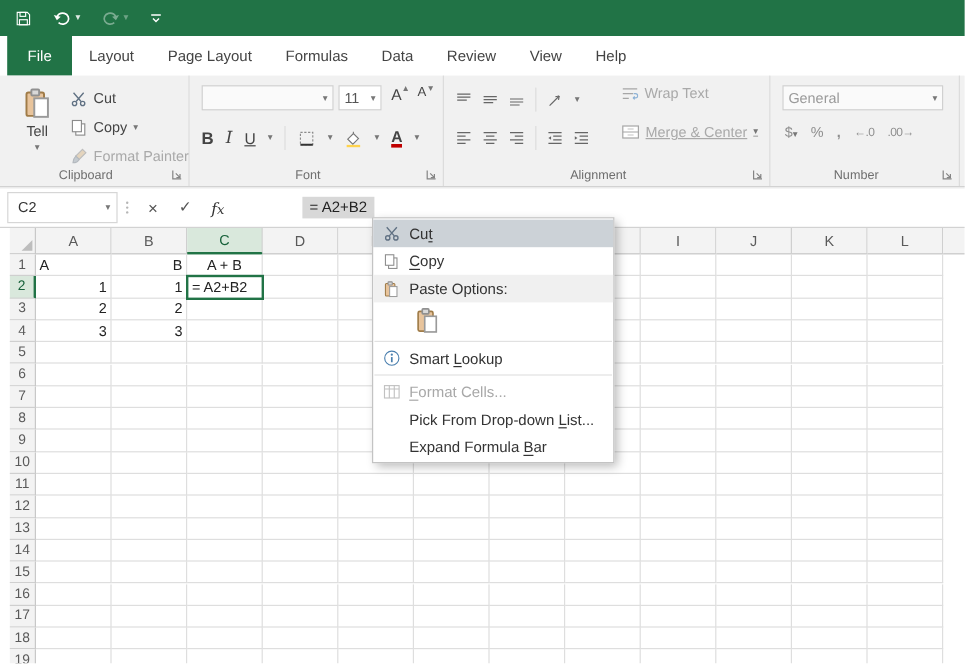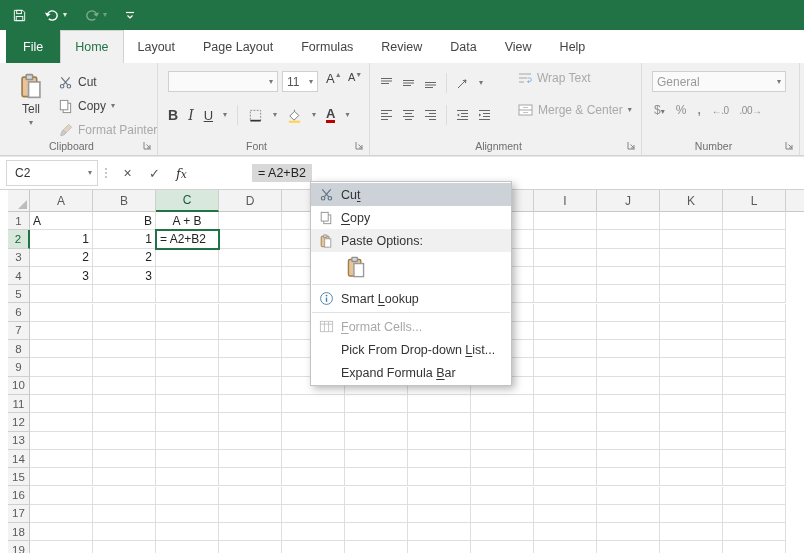--- a/index.html
+++ b/index.html
@@ -55,21 +55,21 @@
   .b-bold { font-weight: 700; font-size: 14px; }
   .b-italic { font-family: "DejaVu Serif", serif; font-style: italic; font-size: 14px; }
   .b-under { text-decoration: underline; font-size: 13px; }
   .a-color { font-weight: 700; font-size: 13px; border-bottom: 3px solid #c00000; line-height: 1.05; }
   .grow-a { font-size: 13px; } .shrink-a { font-size: 11px; }
   .tri-up { font-size: 7px; color: #777; }
 
   .al-row1 { position: absolute; left: 10px; top: 10px; display: flex; align-items: center; gap: 9px; }
   .al-row2 { position: absolute; left: 10px; top: 42px; display: flex; align-items: center; gap: 9px; }
   .wrap-btn { position: absolute; left: 148px; top: 8px; display: flex; align-items: center; gap: 5px; }
-  .merge-btn { position: absolute; left: 148px; top: 40px; display: flex; align-items: center; gap: 5px; }
+  .merge-btn { position: absolute; left: 148px; top: 40px; display: flex; align-items: center; gap: 5px; text-decoration: underline; }
 
   .numfmt { position: absolute; left: 10px; top: 8px; width: 134px; color: #9a9a9a; }
   .num-row2 { position: absolute; left: 12px; top: 40px; display: flex; align-items: center; gap: 11px; color: #8e8e8e; }
   .decic { font-size: 10px; color: #8e8e8e; letter-spacing: -.5px; }
 
   
   .fbar { position: absolute; top: 156px; left: 0; right: 0; height: 34px; background: #fff;
     border-top: 1px solid #e6e6e6; border-bottom: 1px solid #d2d2d2;
     display: flex; align-items: center; }
   .namebox { width: 92px; height: 26px; margin-left: 6px; border: 1px solid #d6d6d6;
@@ -162,26 +162,25 @@
           <path d="M2 3.5h8"></path>
           <path d="M3.5 6.5 L6 9 L8.5 6.5"></path>
         </svg>
       </span>
     </span>
 </div>
 
 <div class="tabbar">
   <nav id="tabs">
       <div class="tab file">File</div>
-      <div class="tab active">Home</div>
       <div class="tab">Layout</div>
       <div class="tab">Page Layout</div>
       <div class="tab">Formulas</div>
+      <div class="tab">Data</div>
       <div class="tab">Review</div>
-      <div class="tab">Data</div>
       <div class="tab">View</div>
       <div class="tab">Help</div>
     </nav>
 </div>
 
 <div class="ribbon">
 
   <section class="rgroup" style="width:158px">
     <div class="paste-btn">
       <span>

